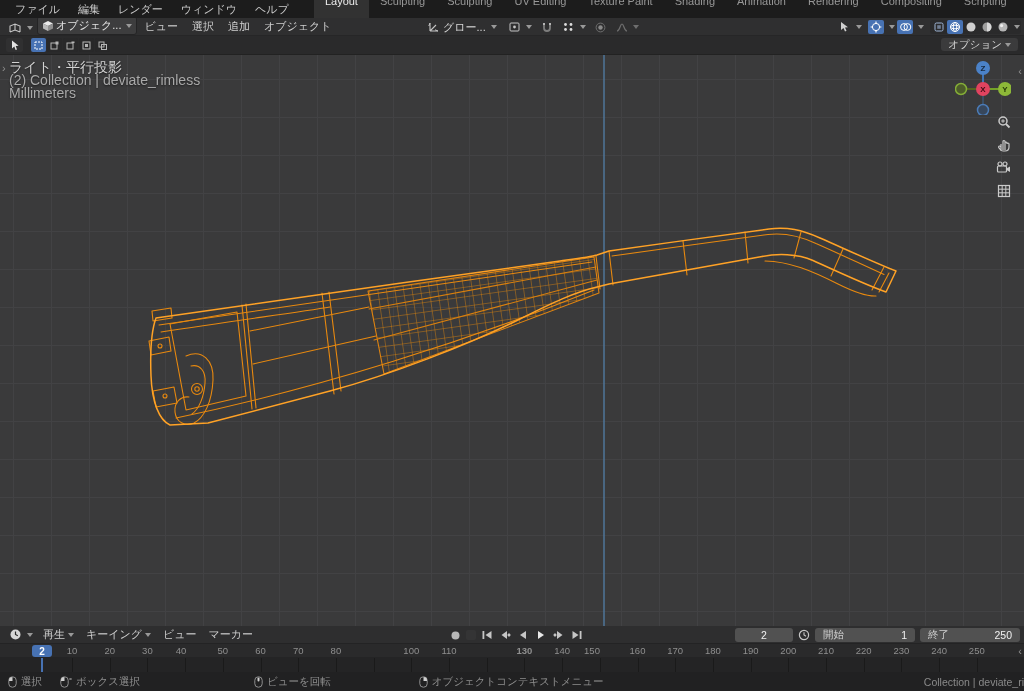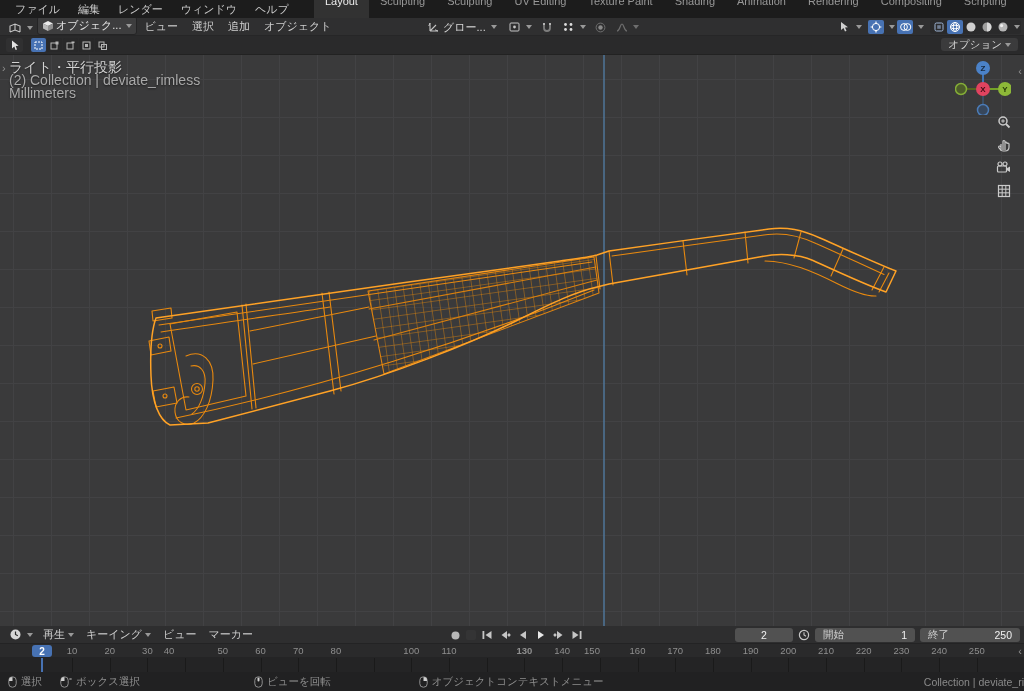--- a/index.html
+++ b/index.html
@@ -467,21 +467,21 @@
       </div>
     </div>
   </div>
 
   <div class="ruler">
     <div class="playhead">2</div>
     <div class="edge-chev" style="right:2px;top:2px">‹</div>
   <span class="tick" style="left: 72px;">10</span>
       <span class="tick" style="left: 109.7px;">20</span>
       <span class="tick" style="left: 147.4px;">30</span>
-      <span class="tick" style="left: 169px;">40</span>
+      <span class="tick" style="left: 181px;">40</span>
       <span class="tick" style="left: 222.8px;">50</span>
       <span class="tick" style="left: 260.5px;">60</span>
       <span class="tick" style="left: 298.2px;">70</span>
       <span class="tick" style="left: 335.9px;">80</span>
       <span class="tick" style="left: 373.6px; margin-top: 12px;">90</span>
       <span class="tick" style="left: 411.3px;">100</span>
       <span class="tick" style="left: 449px;">110</span>
       <span class="tick" style="left: 508px; margin-top: 40px;">120</span>
       <span class="tick" style="left: 524.4px; font-weight: bold;">130</span>
       <span class="tick" style="left: 562.1px;">140</span>

